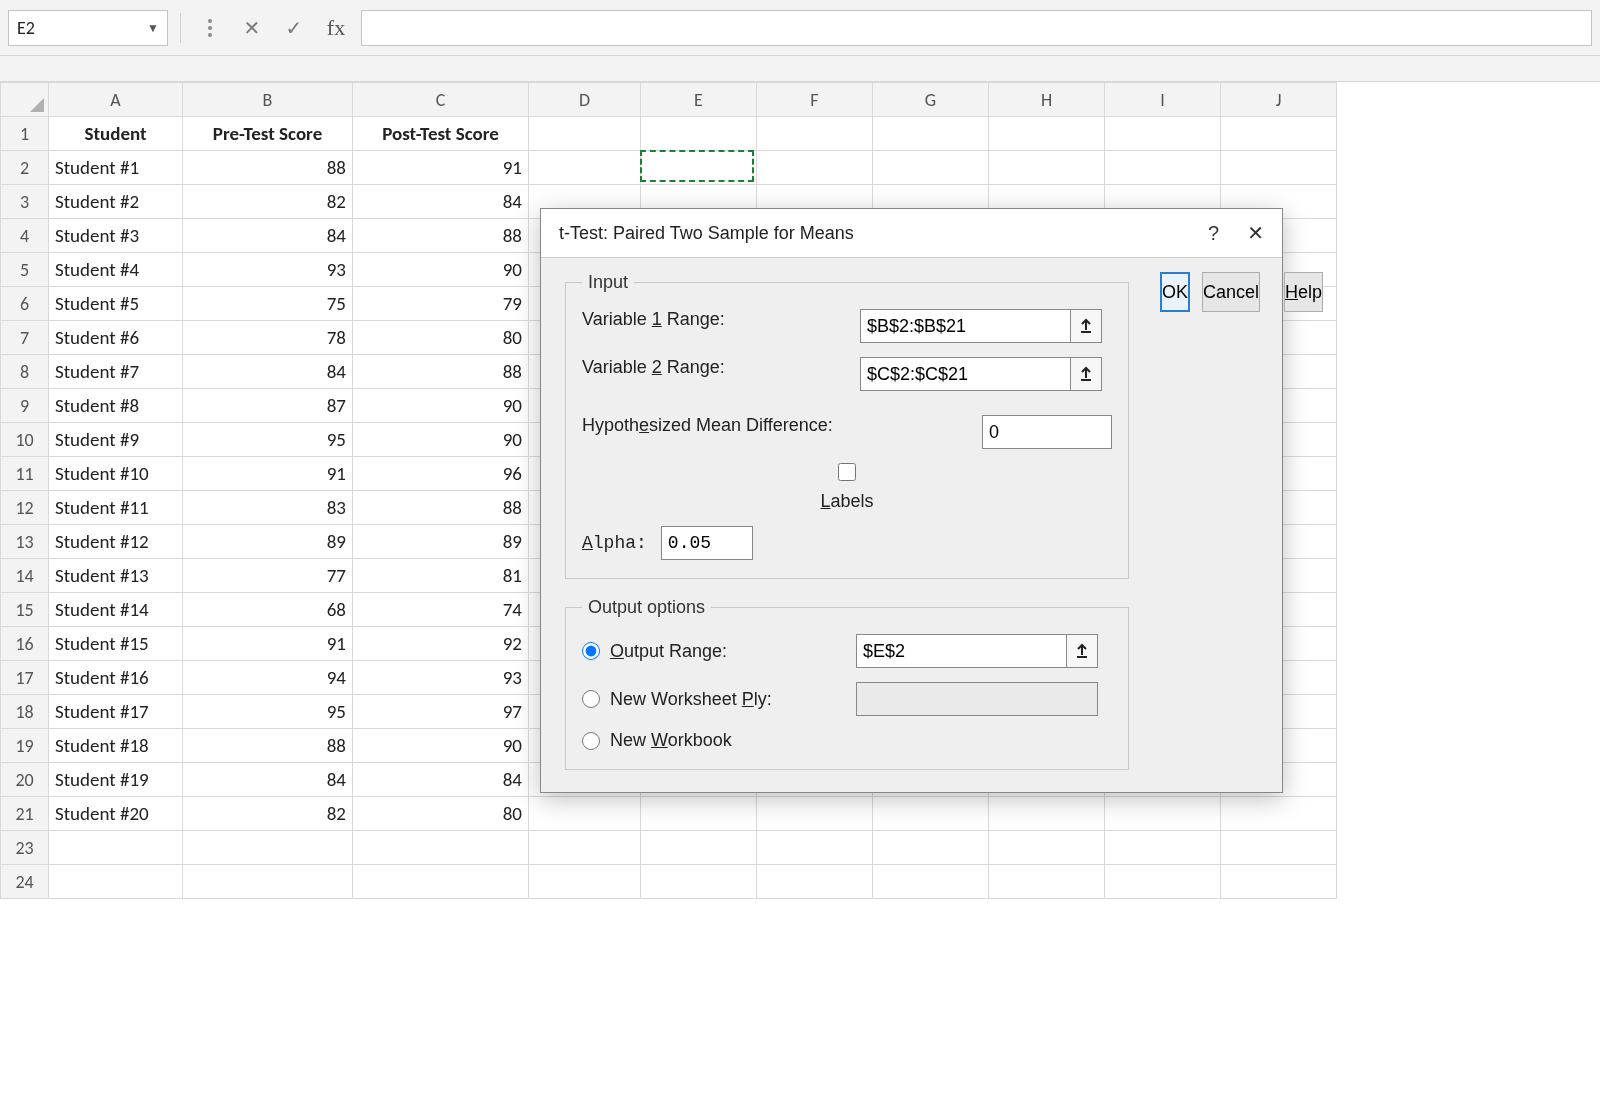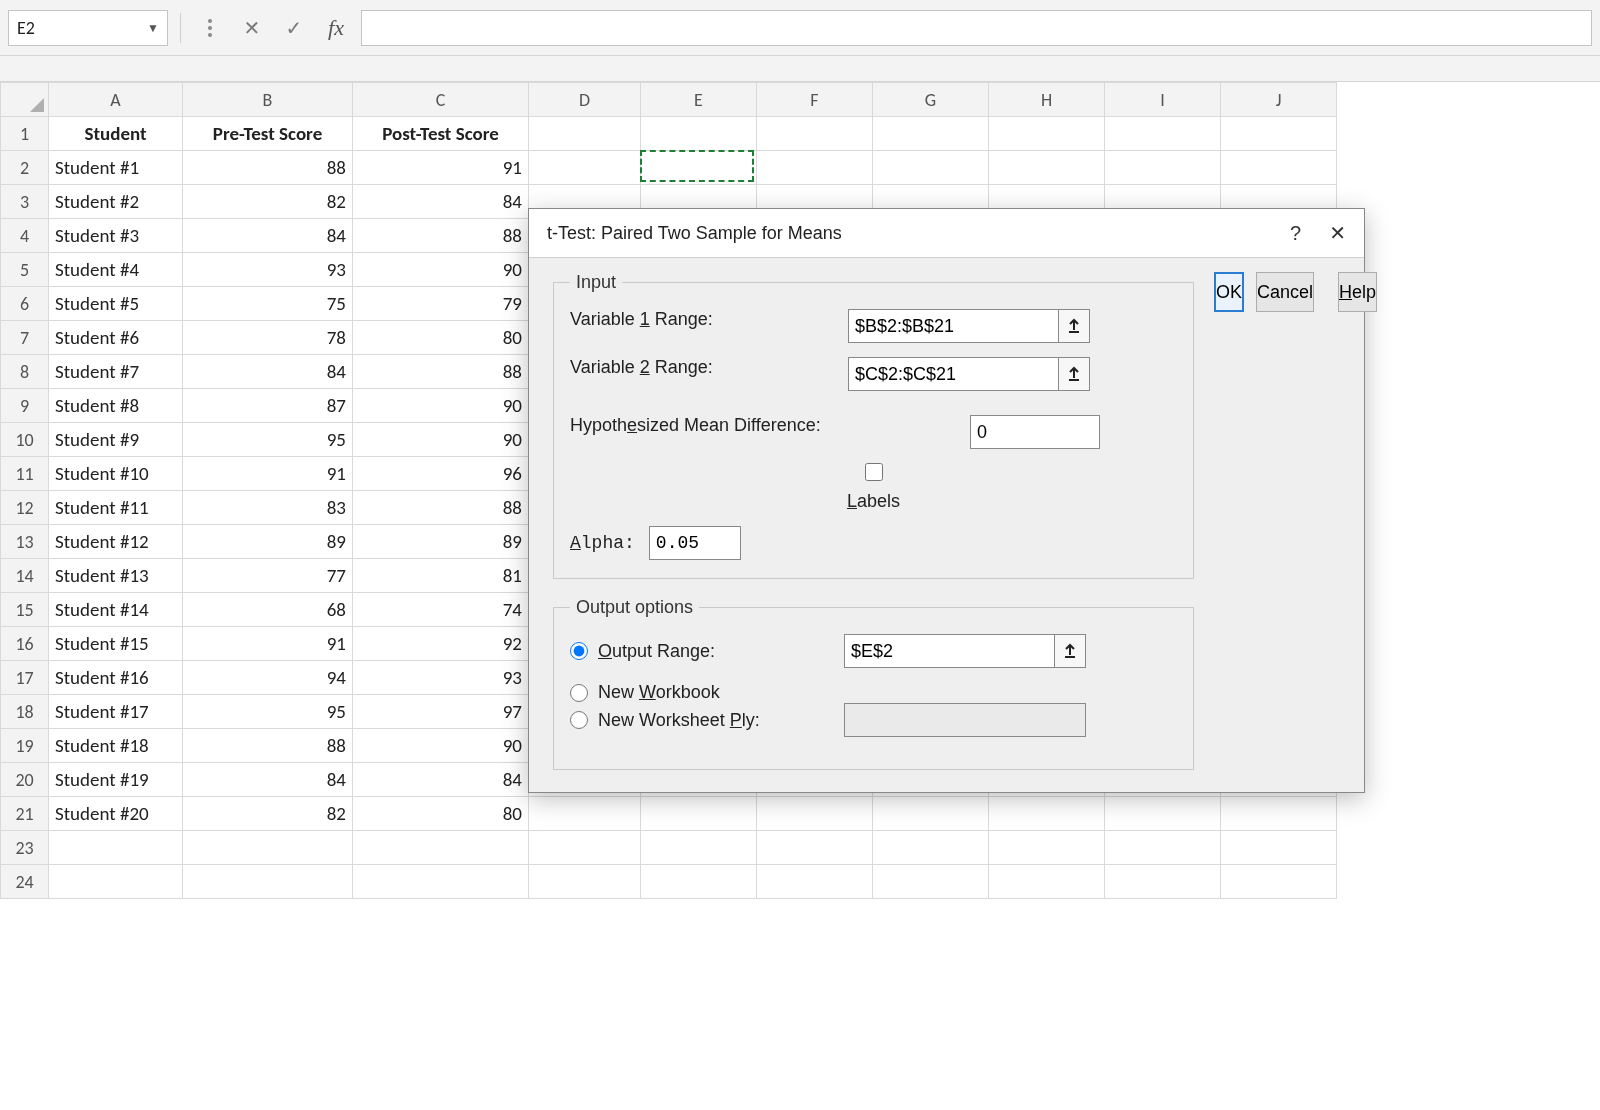--- a/index.html
+++ b/index.html
@@ -35,21 +35,21 @@
     }
     .name-box .drop{color:#555;font-size:12px;}
     .fx-sep{width:1px;height:30px;background:#cfcfcf;margin:0 4px;}
     .fx-btn{
       width:34px;height:34px;display:flex;align-items:center;justify-content:center;
       color:#7a7a7a;font-size:20px; cursor:default;
     }
     .fx-btn.dots{display:flex;flex-direction:column;gap:3px;}
     .fx-btn.dots span{width:4px;height:4px;background:#8a8a8a;border-radius:50%;}
     .fx-label{
-      font-family:"Times New Roman",serif;font-style:italic;font-size:22px;color:#555;
+      font-family:"Times New Roman",serif;font-size:22px;color:#555;
       width:34px;text-align:center;
     }
     .fx-input{
       flex:1;height:36px;background:#fff;border:1px solid #c4c4c4;
     }
     .spacer-bar{height:26px;background:#f3f3f3;border-bottom:1px solid #d5d5d5;}
     
     .grid{position:relative;}
     table.sheet{border-collapse:collapse;table-layout:fixed;}
     table.sheet th, table.sheet td{
@@ -81,38 +81,38 @@
     tr.hdrrow td.cell{font-weight:bold;text-align:center;}
     
     .ants{
       position:absolute;
       border:2px dashed #1e7e34;
       pointer-events:none;
     }
     
     .dialog{
       position:absolute;
-      left:528px; top:208px;
-      width:837px;
+      left:540px; top:208px;
+      width:743px;
       background:#efefef;
       border:1px solid #888;
       box-shadow:0 6px 24px rgba(0,0,0,0.25);
       font-family:"Segoe UI",Arial,sans-serif;
       font-size:18px;
       color:#222;
     }
     .dlg-title{
       background:#fff;
       display:flex;align-items:center;justify-content:space-between;
       padding:12px 18px;
       border-bottom:1px solid #d0d0d0;
     }
     .dlg-title .controls{display:flex;align-items:center;gap:28px;}
     .dlg-title .controls span{font-size:20px;color:#333;cursor:pointer;}
-    .dlg-body{display:flex;gap:20px;padding:14px 18px 22px 24px;}
+    .dlg-body{display:flex;gap:31px;padding:14px 18px 22px 24px;}
     .dlg-left{flex:1;}
     .dlg-right{width:132px;display:flex;gap:12px;}
     .dlg-right button{
       height:40px;background:#e6e6e6;border:1px solid #adadad;font-size:18px;cursor:pointer;
     }
     .dlg-right button.ok{border:2px solid #2b7cd3;background:#eaf3fc;}
     fieldset{border:1px solid #c9c9c9;padding:16px 16px 18px 16px;margin:0;}
     legend{padding:0 6px;font-size:18px;color:#333;}
     .row{display:flex;align-items:flex-start;gap:10px;margin-bottom:14px;}
     .row label{flex:0 0 268px;}
@@ -552,28 +552,28 @@
           <div class="range-wrap">
             <input class="txt" value="$E$2" style="">
             <div class="range-btn">
               <svg viewBox="0 0 16 16">
                   <path d="M8 2 L8 12 M4 6 L8 2 L12 6" stroke="#222" stroke-width="2" fill="none"></path>
                   <line x1="3" y1="14" x2="13" y2="14" stroke="#222" stroke-width="2"></line>
                 </svg>
             </div>
           </div>
         </div>
-        <div class="radio-row" style="margin-bottom:0">
-          <input type="radio" name="out" id="oW" style="">
-          <label for="oW">New <u class="accel">W</u>orkbook</label>
-        </div>
         <div class="radio-row disabled">
           <input type="radio" name="out" id="oP" style="">
           <label for="oP">New Worksheet <u class="accel">P</u>ly:</label>
           <input class="txt" style="width: 242px;" value="">
+        </div>
+        <div class="radio-row" style="margin-bottom:0">
+          <input type="radio" name="out" id="oW" style="">
+          <label for="oW">New <u class="accel">W</u>orkbook</label>
         </div>
       </fieldset>
     </div>
     <div class="dlg-right">
       <button class="ok">OK</button>
       <button>Cancel</button>
       <div style="height:16px"></div>
       <button><u class="accel">H</u>elp</button>
     </div>
   </div>

